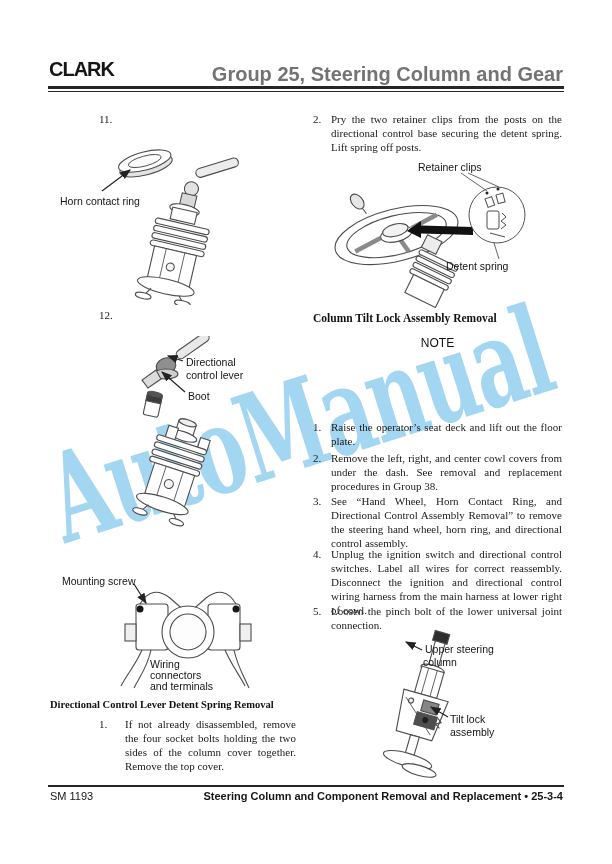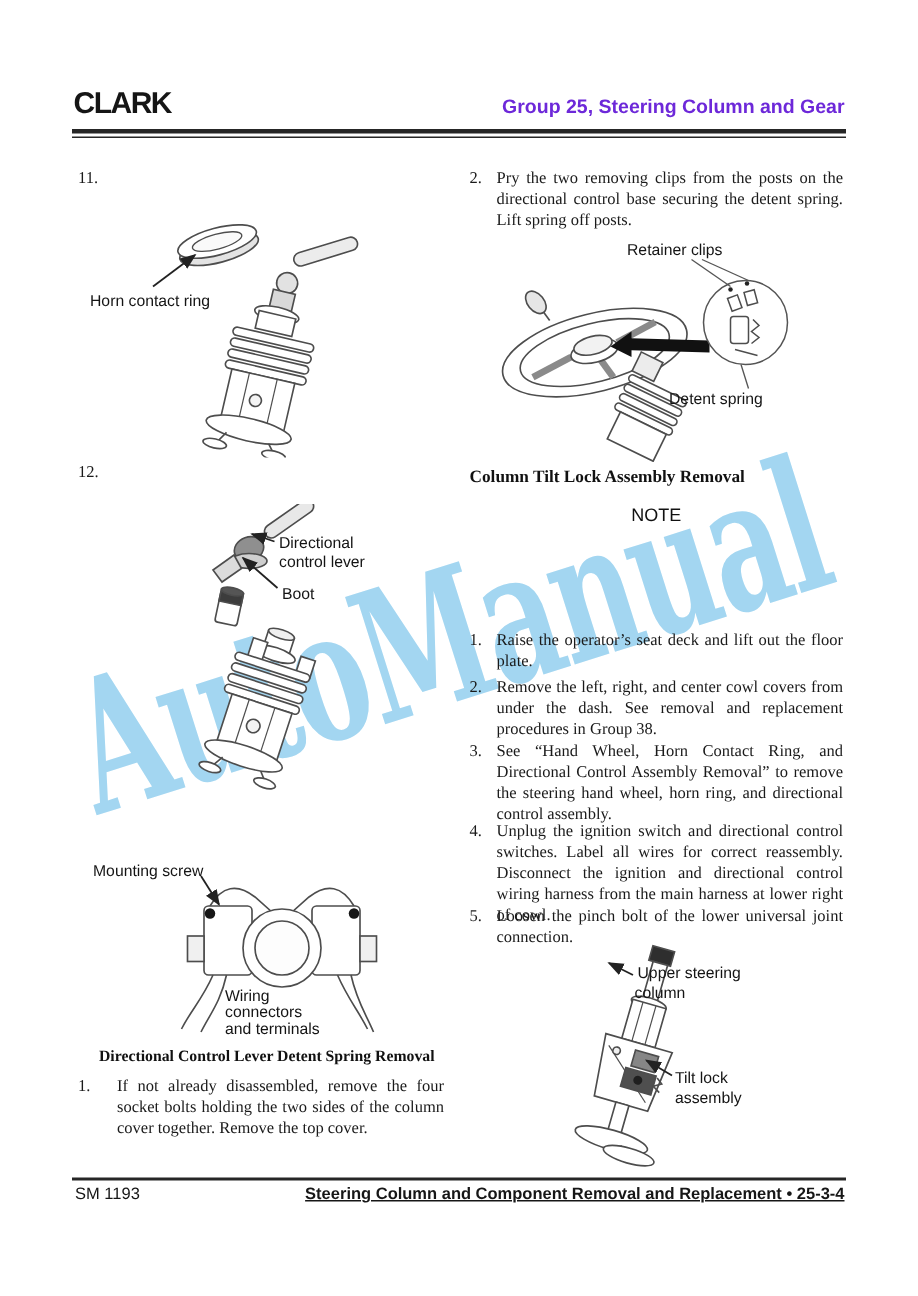--- a/index.html
+++ b/index.html
@@ -6,51 +6,51 @@
   .page{position:relative;width:612px;height:864px;background:#ffffff;overflow:hidden;
         font-family:"Liberation Serif",serif;color:#1a1a1a;margin:0 auto;}
   
   .watermark{position:absolute;left:74px;top:428px;font-family:"DejaVu Serif",serif;
         font-weight:bold;font-size:122px;line-height:1.18;white-space:nowrap;letter-spacing:-3px;
         transform:rotate(-17.5deg) scaleX(0.64);transform-origin:0 100%;color:#a3d6f1;}
   
   .logo{position:absolute;left:49px;top:54px;font-family:"Liberation Sans",sans-serif;
         font-weight:bold;font-size:20px;line-height:30px;letter-spacing:-1px;color:#151515;}
   .header-title{position:absolute;right:49px;top:63px;font-family:"Liberation Sans",sans-serif;
-        font-weight:bold;font-size:13px;color:#6d28d9;}
+        font-weight:bold;font-size:20px;color:#737373;}
   .header-rule{position:absolute;left:48px;top:86px;width:516px;height:2px;
         border-top:3px solid #262626;border-bottom:1px solid #262626;}
   
   .step{position:absolute;display:flex;font-size:11px;line-height:14px;color:#1a1a1a;}
   .step .num{flex:none;}
   .step-l{left:52px;width:244px;}
-  .step-l .num{width:26px;}
+  .step-l .num{width:26px;margin-left:47px;}
   .step-r{left:313px;width:249px;}
   .step-r .num{width:18px;}
   .step .txt{flex:1;text-align:justify;}
   
   .sec-heading{position:absolute;font-family:Liberation Serif, serif;font-weight:bold;
         color:#111;white-space:nowrap;}
-  .heading-left{left:50px;top:699px;font-size:10.5px;margin-left:16px;}
+  .heading-left{left:50px;top:699px;font-size:10.5px;}
   .heading-right{left:313px;top:312px;font-size:11.5px;}
   .note-title{position:absolute;left:313px;top:336px;width:249px;text-align:center;
         font-family:"Liberation Sans",sans-serif;font-weight:normal;font-size:12px;color:#111;}
   .note-text{position:absolute;left:329px;top:353px;width:221px;font-weight:bold;
         font-size:11.5px;line-height:15px;text-align:justify;color:#161616;}
   
   .figure{position:absolute;}
   .figure svg{position:absolute;left:0;top:0;}
   .fig-label{position:absolute;font-family:"Liberation Sans",sans-serif;font-size:10.5px;
         line-height:12px;color:#141414;white-space:nowrap;}
   
   .footer-rule{position:absolute;left:48px;top:785px;width:516px;border-top:2px solid #262626;}
   .footer-left{position:absolute;left:50px;top:790px;font-family:"Liberation Sans",sans-serif;
         font-weight:normal;font-size:11px;color:#161616;}
   .footer-right{position:absolute;right:49px;top:790px;font-family:"Liberation Sans",sans-serif;
-        font-weight:bold;font-size:11px;color:#161616;text-decoration:underline;}
+        font-weight:bold;font-size:11px;color:#161616;}
 </style>
 </head>
 <body>
 
 <div class="page">
 
   <div class="watermark" style="color: rgb(163, 214, 241);">AutoManual</div>
 
   <div class="logo">CLARK</div>
   <div class="header-title">Group 25, Steering Column and Gear</div>
@@ -180,21 +180,21 @@
 
   <div class="sec-heading heading-left">Directional Control Lever Detent Spring Removal</div>
 
   <div class="step step-l" style="top:717px">
     <span class="num">1.</span>
     <span class="txt">If not already disassembled, remove the four socket bolts holding the two sides of the column cover together. Remove the top cover.</span>
   </div>
 
   <div class="step step-r" style="top:112px">
     <span class="num">2.</span>
-    <span class="txt">Pry the two removing clips from the posts on the directional control base securing the detent spring. Lift spring off posts.</span>
+    <span class="txt">Pry the two retainer clips from the posts on the directional control base securing the detent spring. Lift spring off posts.</span>
   </div>
 
   <div class="figure" style="left:315px;top:155px;width:252px;height:153px">
     <svg width="252" height="153" viewBox="0 0 252 153">
       <g transform="rotate(-14 82 82)" stroke="#4d4d4d" stroke-width="1.1" fill="none">
         <ellipse cx="82" cy="80" rx="63" ry="26" fill="#fff"></ellipse>
         <ellipse cx="82" cy="80" rx="51" ry="19.5"></ellipse>
         <line x1="66" y1="79" x2="38" y2="86" stroke="#8a8a8a" stroke-width="4.5"></line>
         <line x1="98" y1="77" x2="126" y2="70" stroke="#8a8a8a" stroke-width="4.5"></line>
         <line x1="84" y1="84" x2="90" y2="99" stroke="#8a8a8a" stroke-width="4.5"></line>

